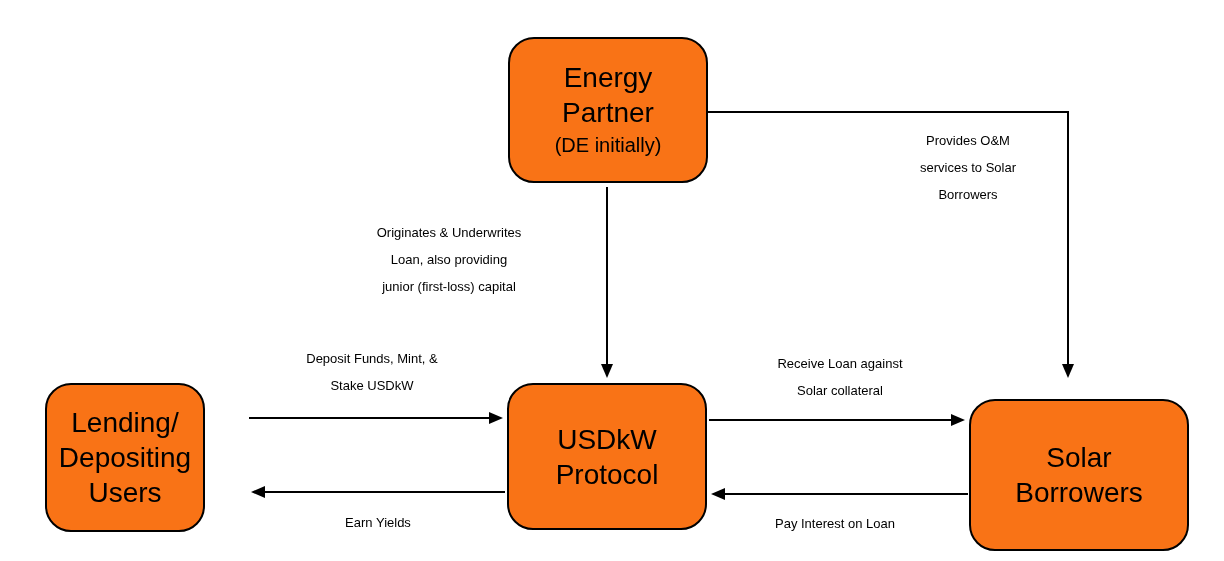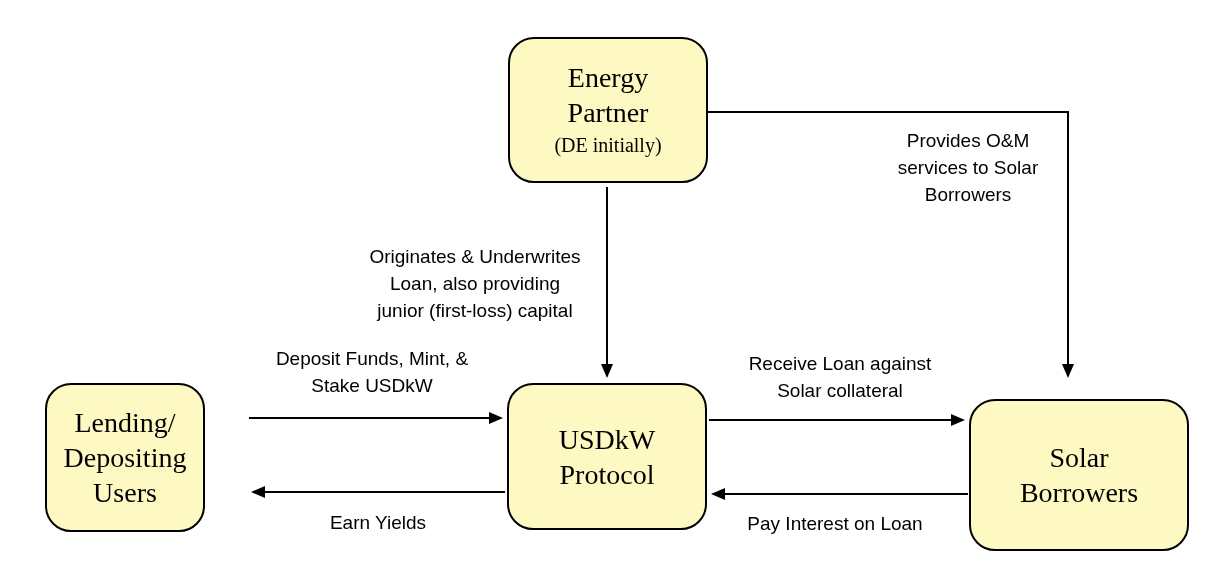--- a/index.html
+++ b/index.html
@@ -24,51 +24,50 @@
     height: 561px;
   }
   .arrow {
     fill: none;
     stroke: #000000;
     stroke-width: 2;
   }
   .node {
     position: absolute;
     box-sizing: border-box;
-    background: #fef9c3;
+    background: #f97316;
     border: 2px solid #000000;
     border-radius: 26px;
     display: flex;
     flex-direction: column;
     align-items: center;
     justify-content: center;
     text-align: center;
-    font-family: Liberation Serif, serif;
   }
   .node .title-line {
     font-size: 28px;
     line-height: 35px;
     white-space: nowrap;
   }
   .node .subtitle-line {
     font-size: 20px;
     line-height: 30px;
     white-space: nowrap;
   }
   #node-energy-partner  { left: 508px; top: 37px;  width: 200px; height: 146px; }
   #node-usdkw-protocol  { left: 507px; top: 383px; width: 200px; height: 147px; }
   #node-lending-users   { left: 45px;  top: 383px; width: 160px; height: 149px; }
   #node-solar-borrowers { left: 969px; top: 399px; width: 220px; height: 152px; }
   .edge-label {
     position: absolute;
     text-align: center;
-    font-size: 19px;
+    font-size: 13px;
     line-height: 27px;
   }
-  #label-originates   { left: 340px; top: 219px; width: 270px; margin-top: 24px; }
+  #label-originates   { left: 314px; top: 219px; width: 270px; }
   #label-provides-om  { left: 858px; top: 127px; width: 220px; }
   #label-deposit      { left: 237px; top: 345px; width: 270px; }
   #label-receive-loan { left: 705px; top: 350px; width: 270px; }
   #label-earn-yields  { left: 298px; top: 509px; width: 160px; }
   #label-pay-interest { left: 735px; top: 510px; width: 200px; }
 </style>
 </head>
 <body>
 
 <div class="canvas">

